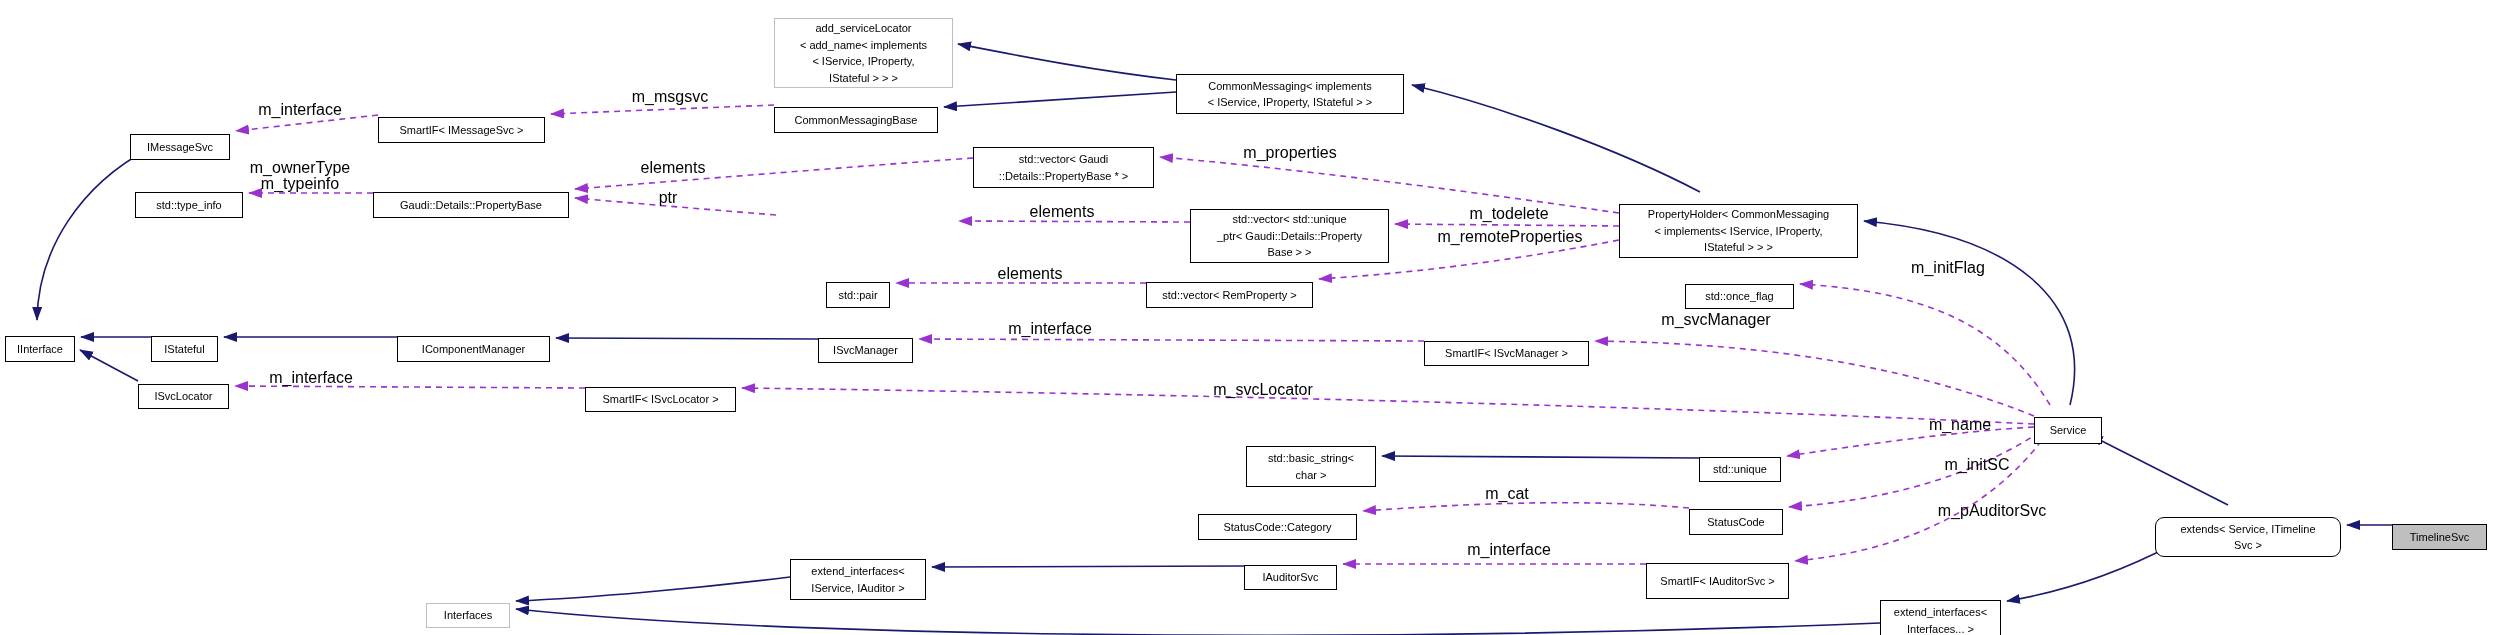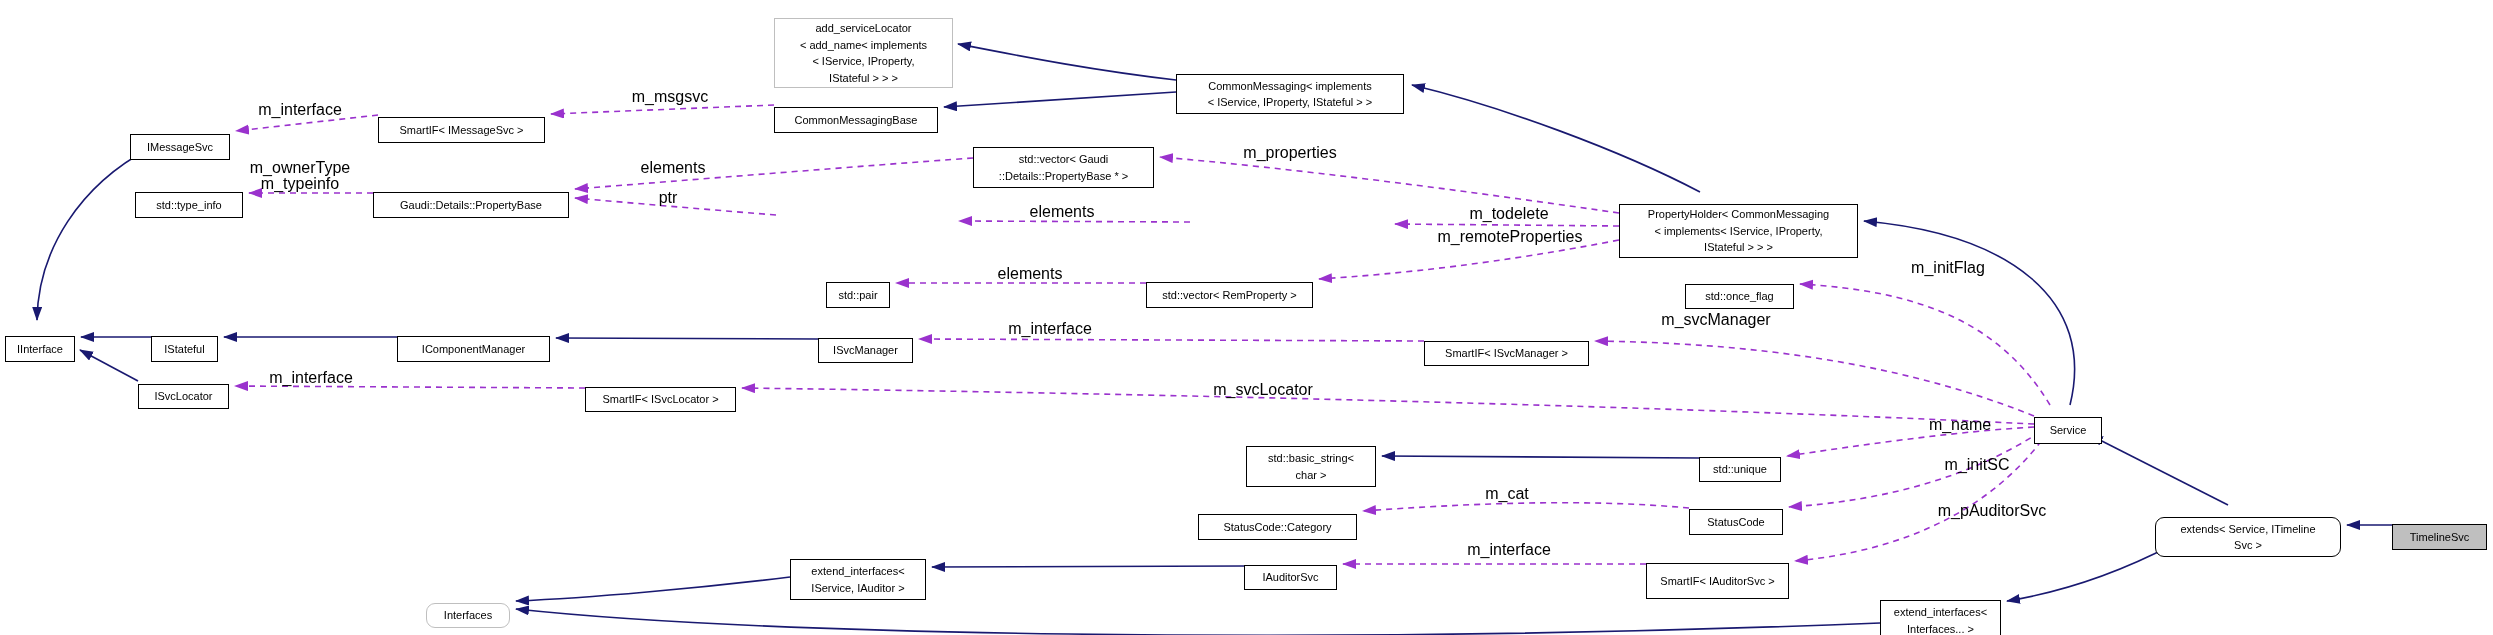--- a/index.html
+++ b/index.html
@@ -96,20 +96,23 @@
 IStateful &gt; &gt; &gt;</div>
     <div class="node" style="left: 1176px; top: 62px; width: 228px; height: 40px;">CommonMessaging&lt; implements
 &lt; IService, IProperty, IStateful &gt; &gt;</div>
     <div class="node" style="left: 774px; top: 95px; width: 164px; height: 26px;">CommonMessagingBase</div>
     <div class="node" style="left: 378px; top: 105px; width: 167px; height: 26px;">SmartIF&lt; IMessageSvc &gt;</div>
     <div class="node" style="left: 130px; top: 122px; width: 100px; height: 26px;">IMessageSvc</div>
     <div class="node" style="left: 135px; top: 180px; width: 108px; height: 26px;">std::type_info</div>
     <div class="node" style="left: 373px; top: 180px; width: 196px; height: 26px;">Gaudi::Details::PropertyBase</div>
     <div class="node" style="left: 973px; top: 135px; width: 181px; height: 41px;">std::vector&lt; Gaudi
 ::Details::PropertyBase * &gt;</div>
+    <div class="node" style="left: 1190px; top: 197px; width: 199px; height: 54px;">std::vector&lt; std::unique
+_ptr&lt; Gaudi::Details::Property
+Base &gt; &gt;</div>
     <div class="node" style="left: 1619px; top: 192px; width: 239px; height: 54px;">PropertyHolder&lt; CommonMessaging
 &lt; implements&lt; IService, IProperty,
 IStateful &gt; &gt; &gt;</div>
     <div class="node" style="left: 826px; top: 270px; width: 64px; height: 26px;">std::pair</div>
     <div class="node" style="left: 1146px; top: 270px; width: 167px; height: 26px;">std::vector&lt; RemProperty &gt;</div>
     <div class="node" style="left: 1685px; top: 272px; width: 109px; height: 25px;">std::once_flag</div>
     <div class="node" style="left: 5px; top: 324px; width: 70px; height: 26px;">IInterface</div>
     <div class="node" style="left: 151px; top: 324px; width: 67px; height: 26px;">IStateful</div>
     <div class="node" style="left: 397px; top: 324px; width: 153px; height: 26px;">IComponentManager</div>
     <div class="node" style="left: 818px; top: 326px; width: 95px; height: 25px;">ISvcManager</div>
@@ -119,19 +122,19 @@
     <div class="node" style="left: 2034px; top: 405px; width: 68px; height: 27px;">Service</div>
     <div class="node" style="left: 1246px; top: 434px; width: 130px; height: 41px;">std::basic_string&lt;
 char &gt;</div>
     <div class="node" style="left: 1699px; top: 445px; width: 82px; height: 25px;">std::unique</div>
     <div class="node" style="left: 1198px; top: 502px; width: 159px; height: 26px;">StatusCode::Category</div>
     <div class="node" style="left: 1689px; top: 497px; width: 94px; height: 26px;">StatusCode</div>
     <div class="node" style="left: 790px; top: 547px; width: 136px; height: 41px;">extend_interfaces&lt;
 IService, IAuditor &gt;</div>
     <div class="node" style="left: 1244px; top: 553px; width: 93px; height: 25px;">IAuditorSvc</div>
     <div class="node" style="left: 1646px; top: 551px; width: 143px; height: 36px;">SmartIF&lt; IAuditorSvc &gt;</div>
-    <div class="node truncated" style="left: 426px; top: 591px; width: 84px; height: 25px; border-radius: 9px;">Interfaces</div>
+    <div class="node truncated" style="left: 426px; top: 591px; width: 84px; height: 25px;">Interfaces</div>
     <div class="node" style="left: 1880px; top: 588px; width: 121px; height: 41px;">extend_interfaces&lt;
 Interfaces... &gt;</div>
     <div class="node" style="left: 2155px; top: 505px; width: 186px; height: 40px; border-radius: 9px;">extends&lt; Service, ITimeline
 Svc &gt;</div>
     <div class="node highlight" style="left: 2392px; top: 512px; width: 95px; height: 26px;">TimelineSvc</div>
   </div>
 
 </body></html>

